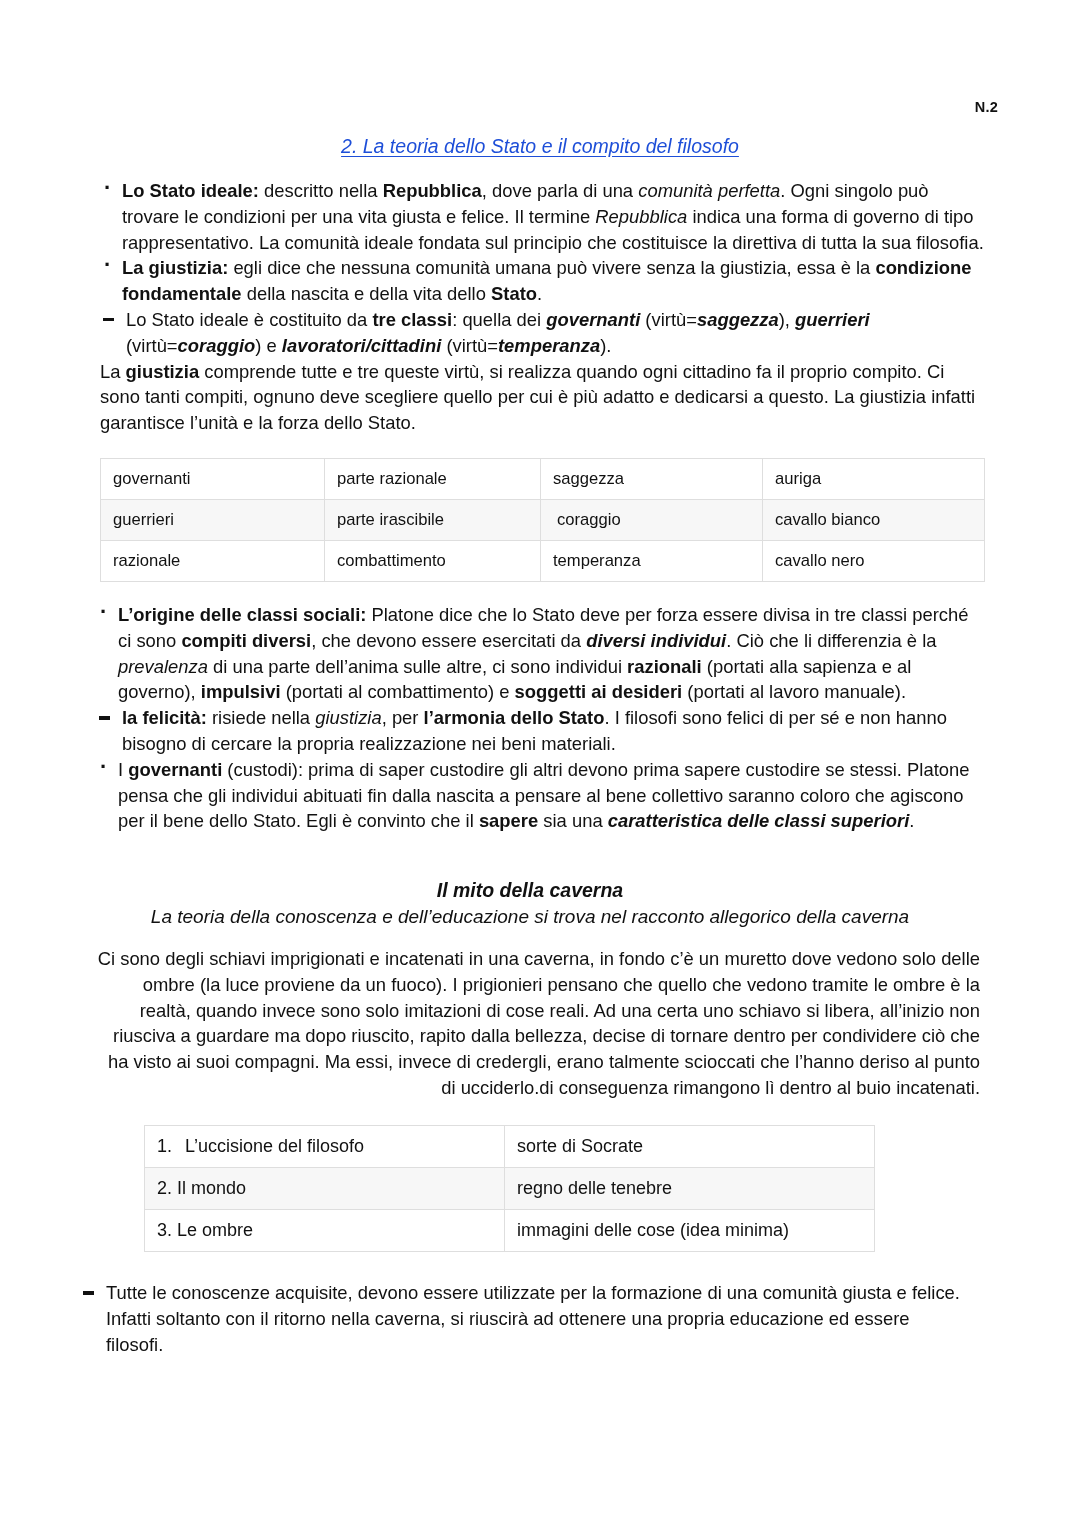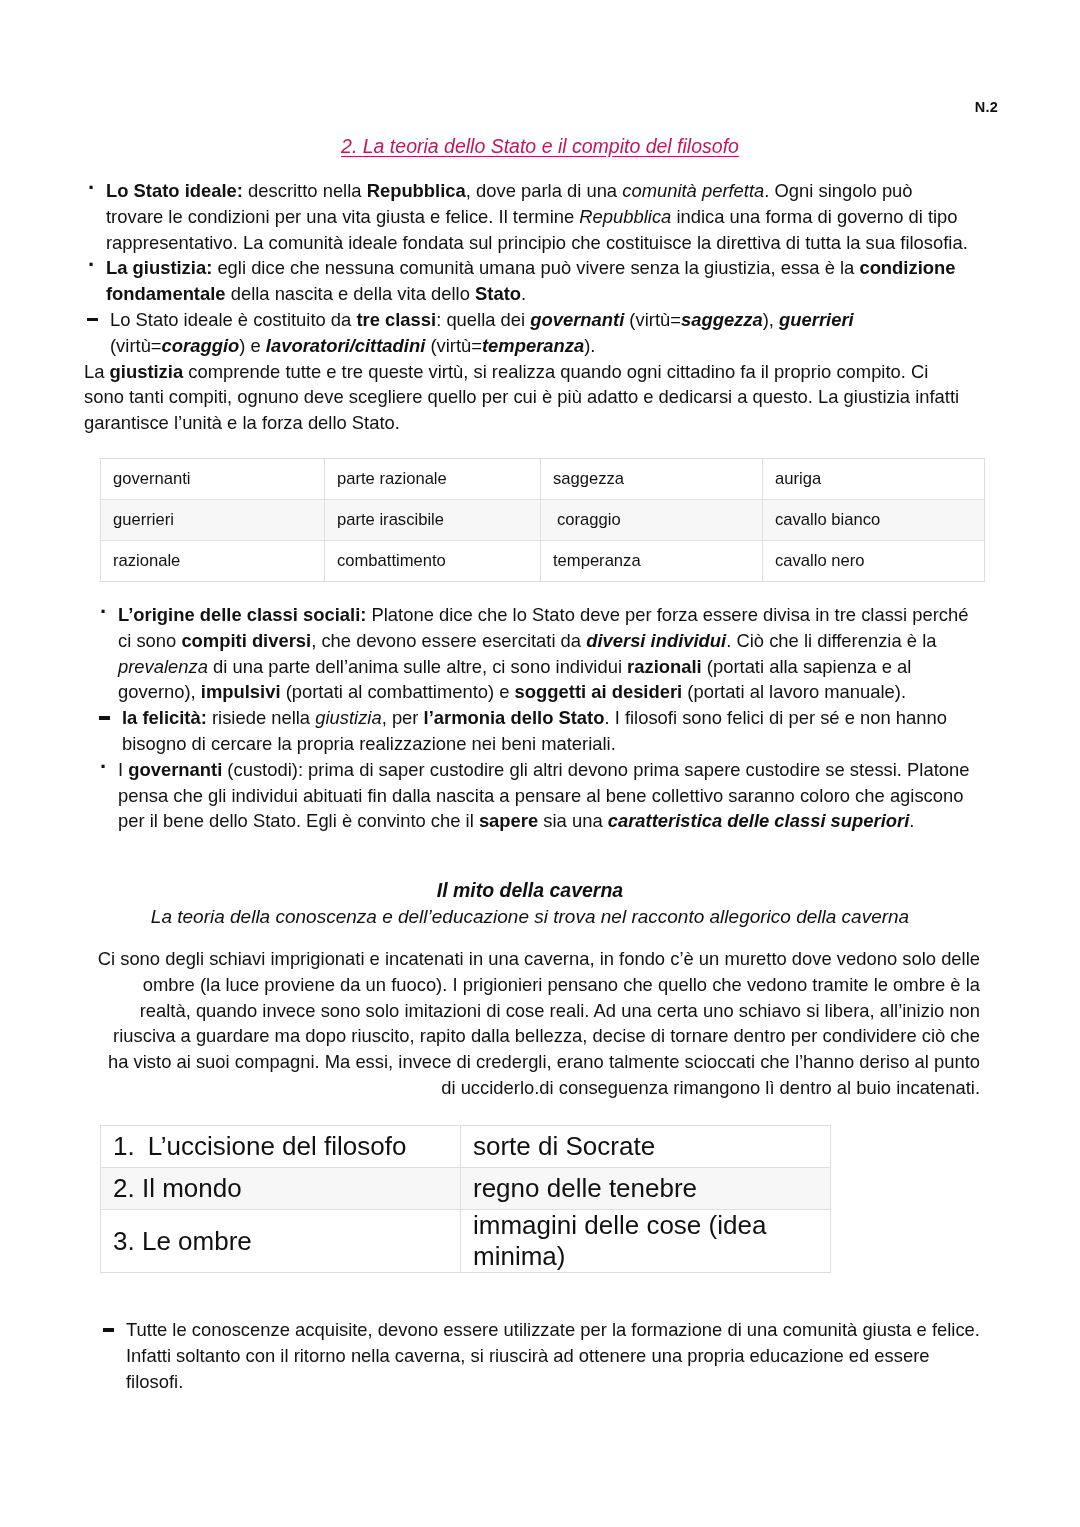--- a/index.html
+++ b/index.html
@@ -32,21 +32,21 @@
   }
   .doc-title {
     position: absolute;
     left: 0;
     top: 135px;
     width: 1080px;
     text-align: center;
     font-size: 19.5px;
     font-style: italic;
     font-weight: normal;
-    color: #be185d;
+    color: #1d4ed8;
     text-decoration: underline;
     text-underline-offset: 3px;
   }
   p, ul, li {
     margin: 0;
     padding: 0;
   }
   
   .blist {
     list-style: none;
@@ -102,39 +102,40 @@
     font-size: 16.6px;
   }
   .table-classes td {
     height: 40px;
     padding: 0 12px;
   }
   .table-classes tr.alt td {
     background: #f7f7f7;
   }
   .table-caverna {
-    font-size: 26px;
+    font-size: 18px;
     width: 730px;
+    margin-left: 44px;
   }
   .table-caverna td {
     height: 41px;
     padding: 0 12px;
   }
   .table-caverna tr.alt td {
     background: #f7f7f7;
   }
   .num-gap { display: inline-block; width: 13px; }
   
-  .blk-intro   { position: absolute; left: 84px; top: 178px;  width: 884px; }
+  .blk-intro   { position: absolute; left: 100px; top: 178px;  width: 884px; }
   .blk-tbl1    { position: absolute; left: 100px; top: 458px; width: 884px; }
   .blk-mid     { position: absolute; left: 96px; top: 602px;  width: 884px; }
   .blk-caverna { position: absolute; left: 0;    top: 877px;  width: 1060px; text-align: center; }
   .blk-story   { position: absolute; left: 96px; top: 946px;  width: 884px; text-align: right; }
   .blk-tbl2    { position: absolute; left: 100px; top: 1125px; width: 730px; }
-  .blk-final   { position: absolute; left: 100px; top: 1280px; width: 884px; margin-top: 37px; }
+  .blk-final   { position: absolute; left: 80px; top: 1280px; width: 884px; }
   .caverna-title {
     font-size: 19.5px;
     font-weight: bold;
     font-style: italic;
     line-height: 26px;
   }
   .caverna-sub {
     font-size: 19px;
     font-style: italic;
     line-height: 27px;

